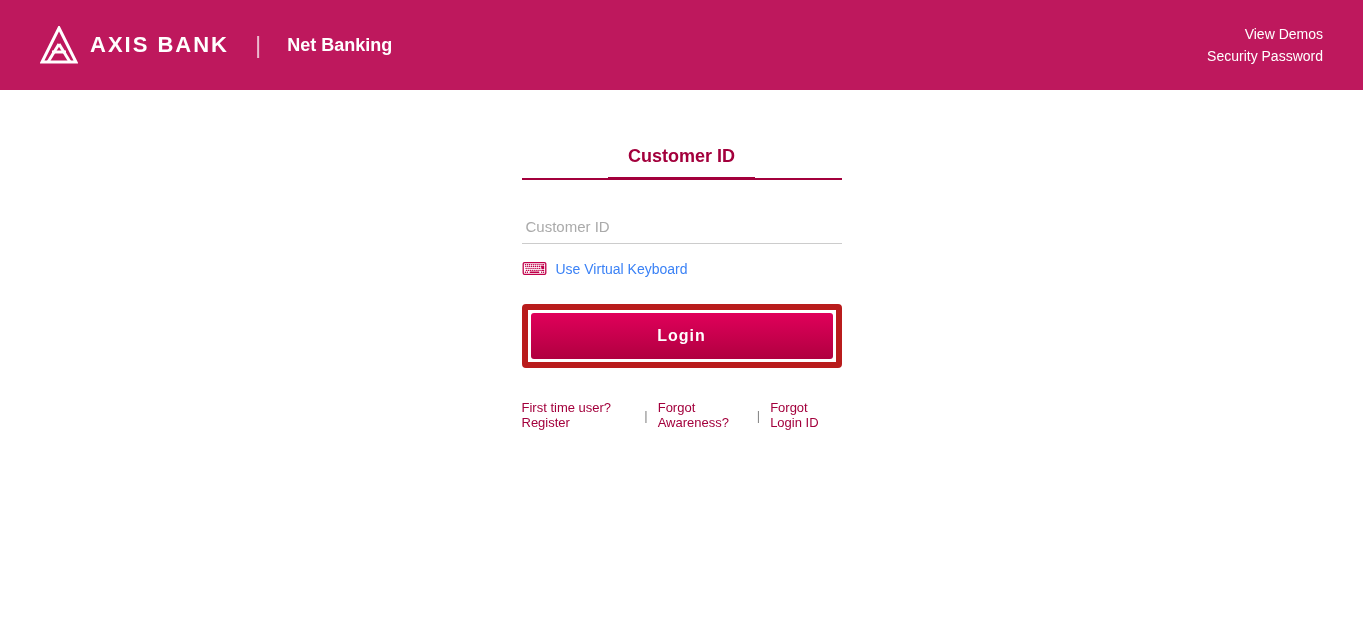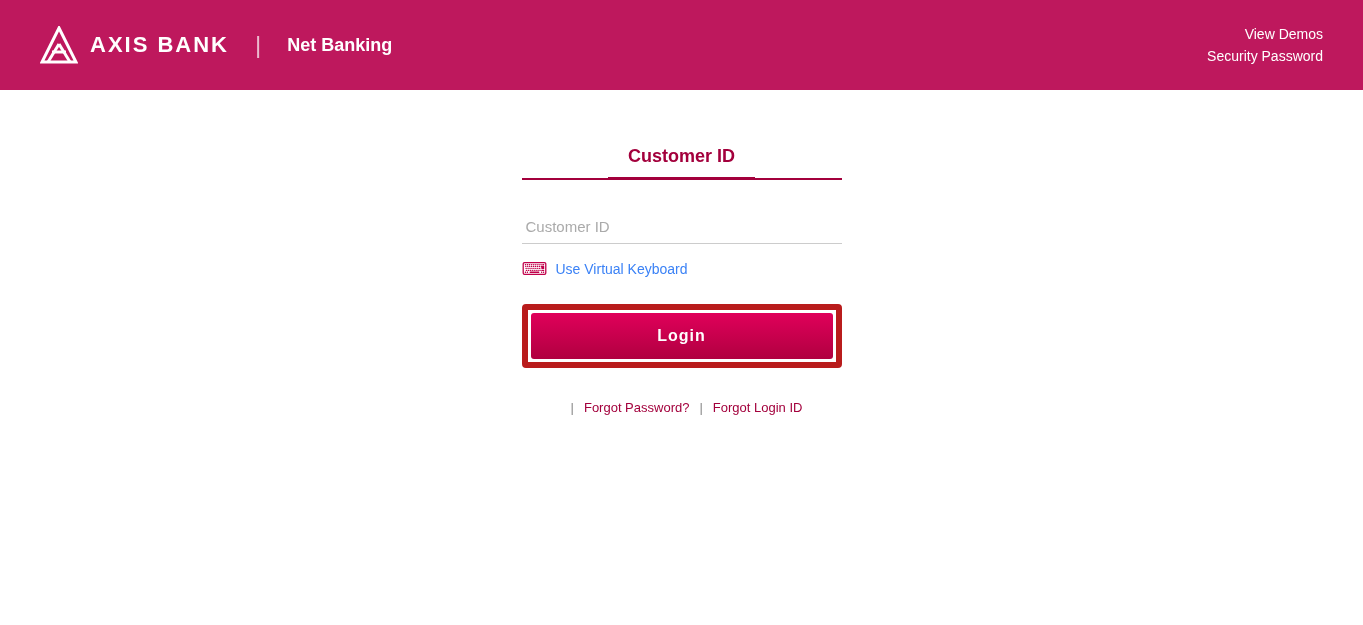--- a/index.html
+++ b/index.html
@@ -221,20 +221,21 @@
     <div class="virtual-keyboard-row">
       <span class="keyboard-icon">⌨</span>
       <span class="virtual-keyboard-label">Use Virtual Keyboard</span>
     </div>
 
     <div class="login-button-wrapper">
       <button class="login-button">Login</button>
     </div>
 
     <div class="bottom-links">
+      <a class="bottom-link">First time user? Register</a>
       <span class="link-separator">|</span>
-      <a class="bottom-link">Forgot Password?</a>
+      <a class="bottom-link">Forgot Awareness?</a>
       <span class="link-separator">|</span>
       <a class="bottom-link">Forgot Login ID</a>
     </div>
 
   </div>
 </main>
 
 </body></html>

